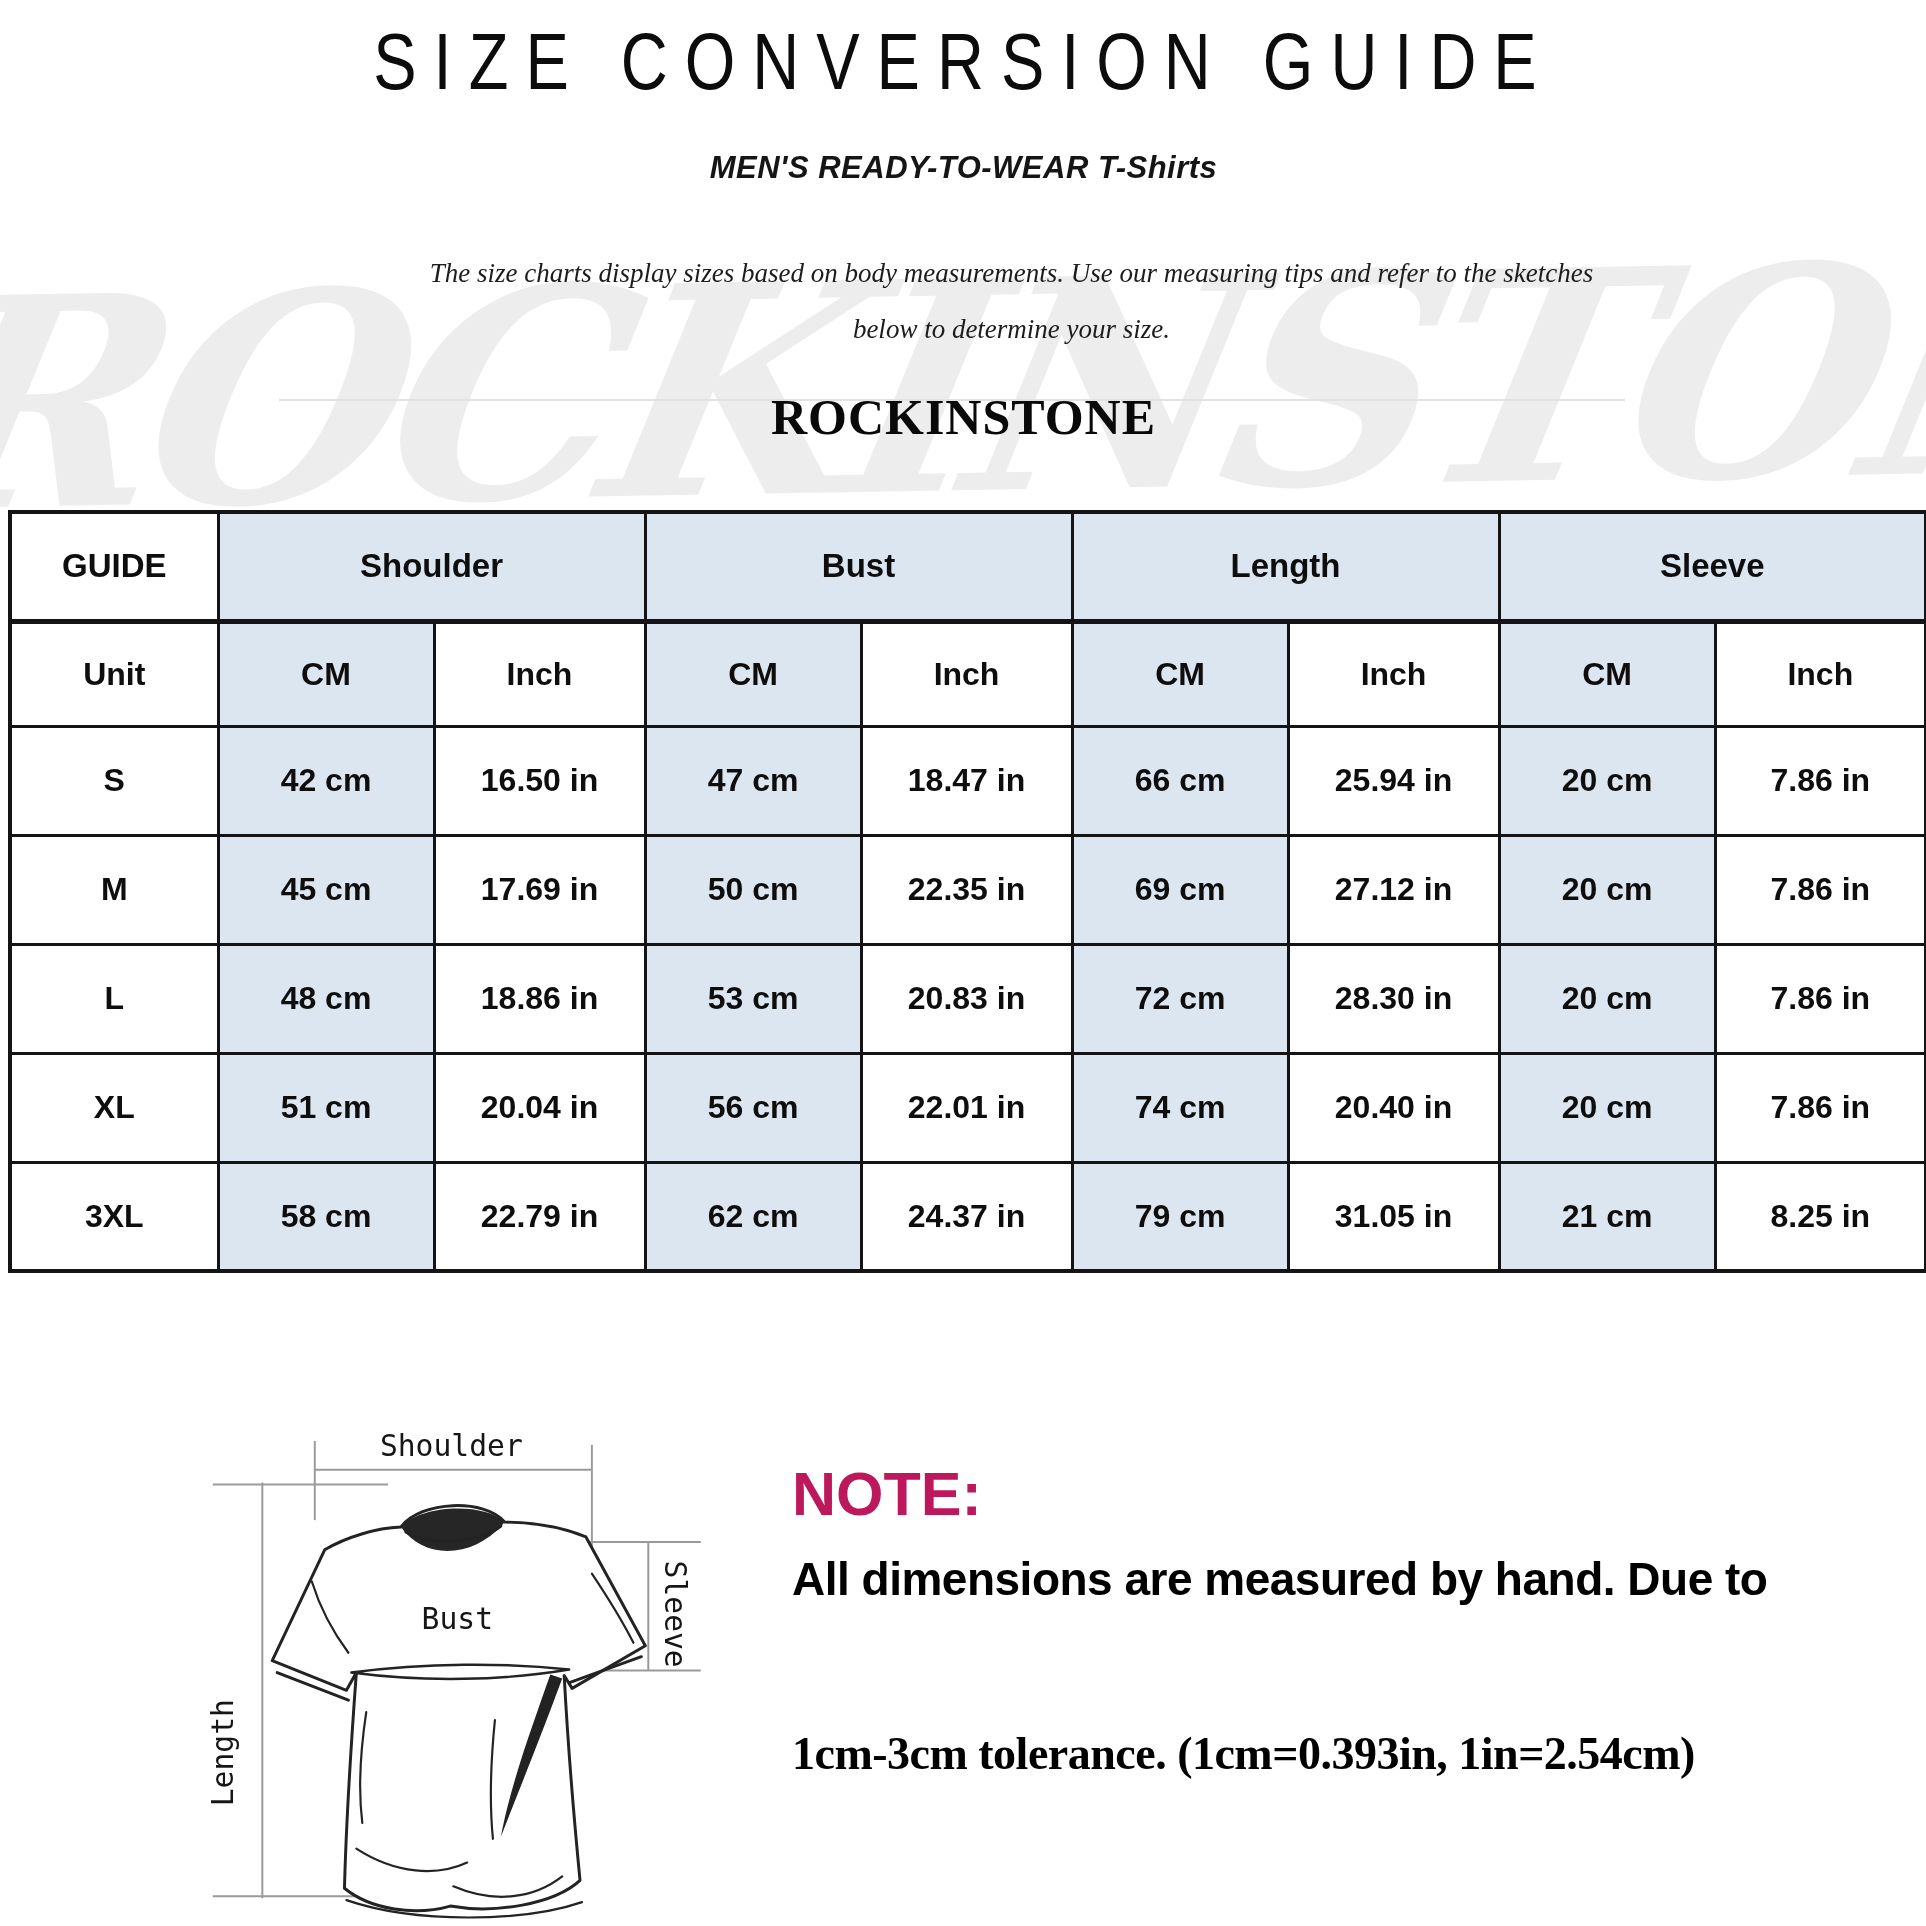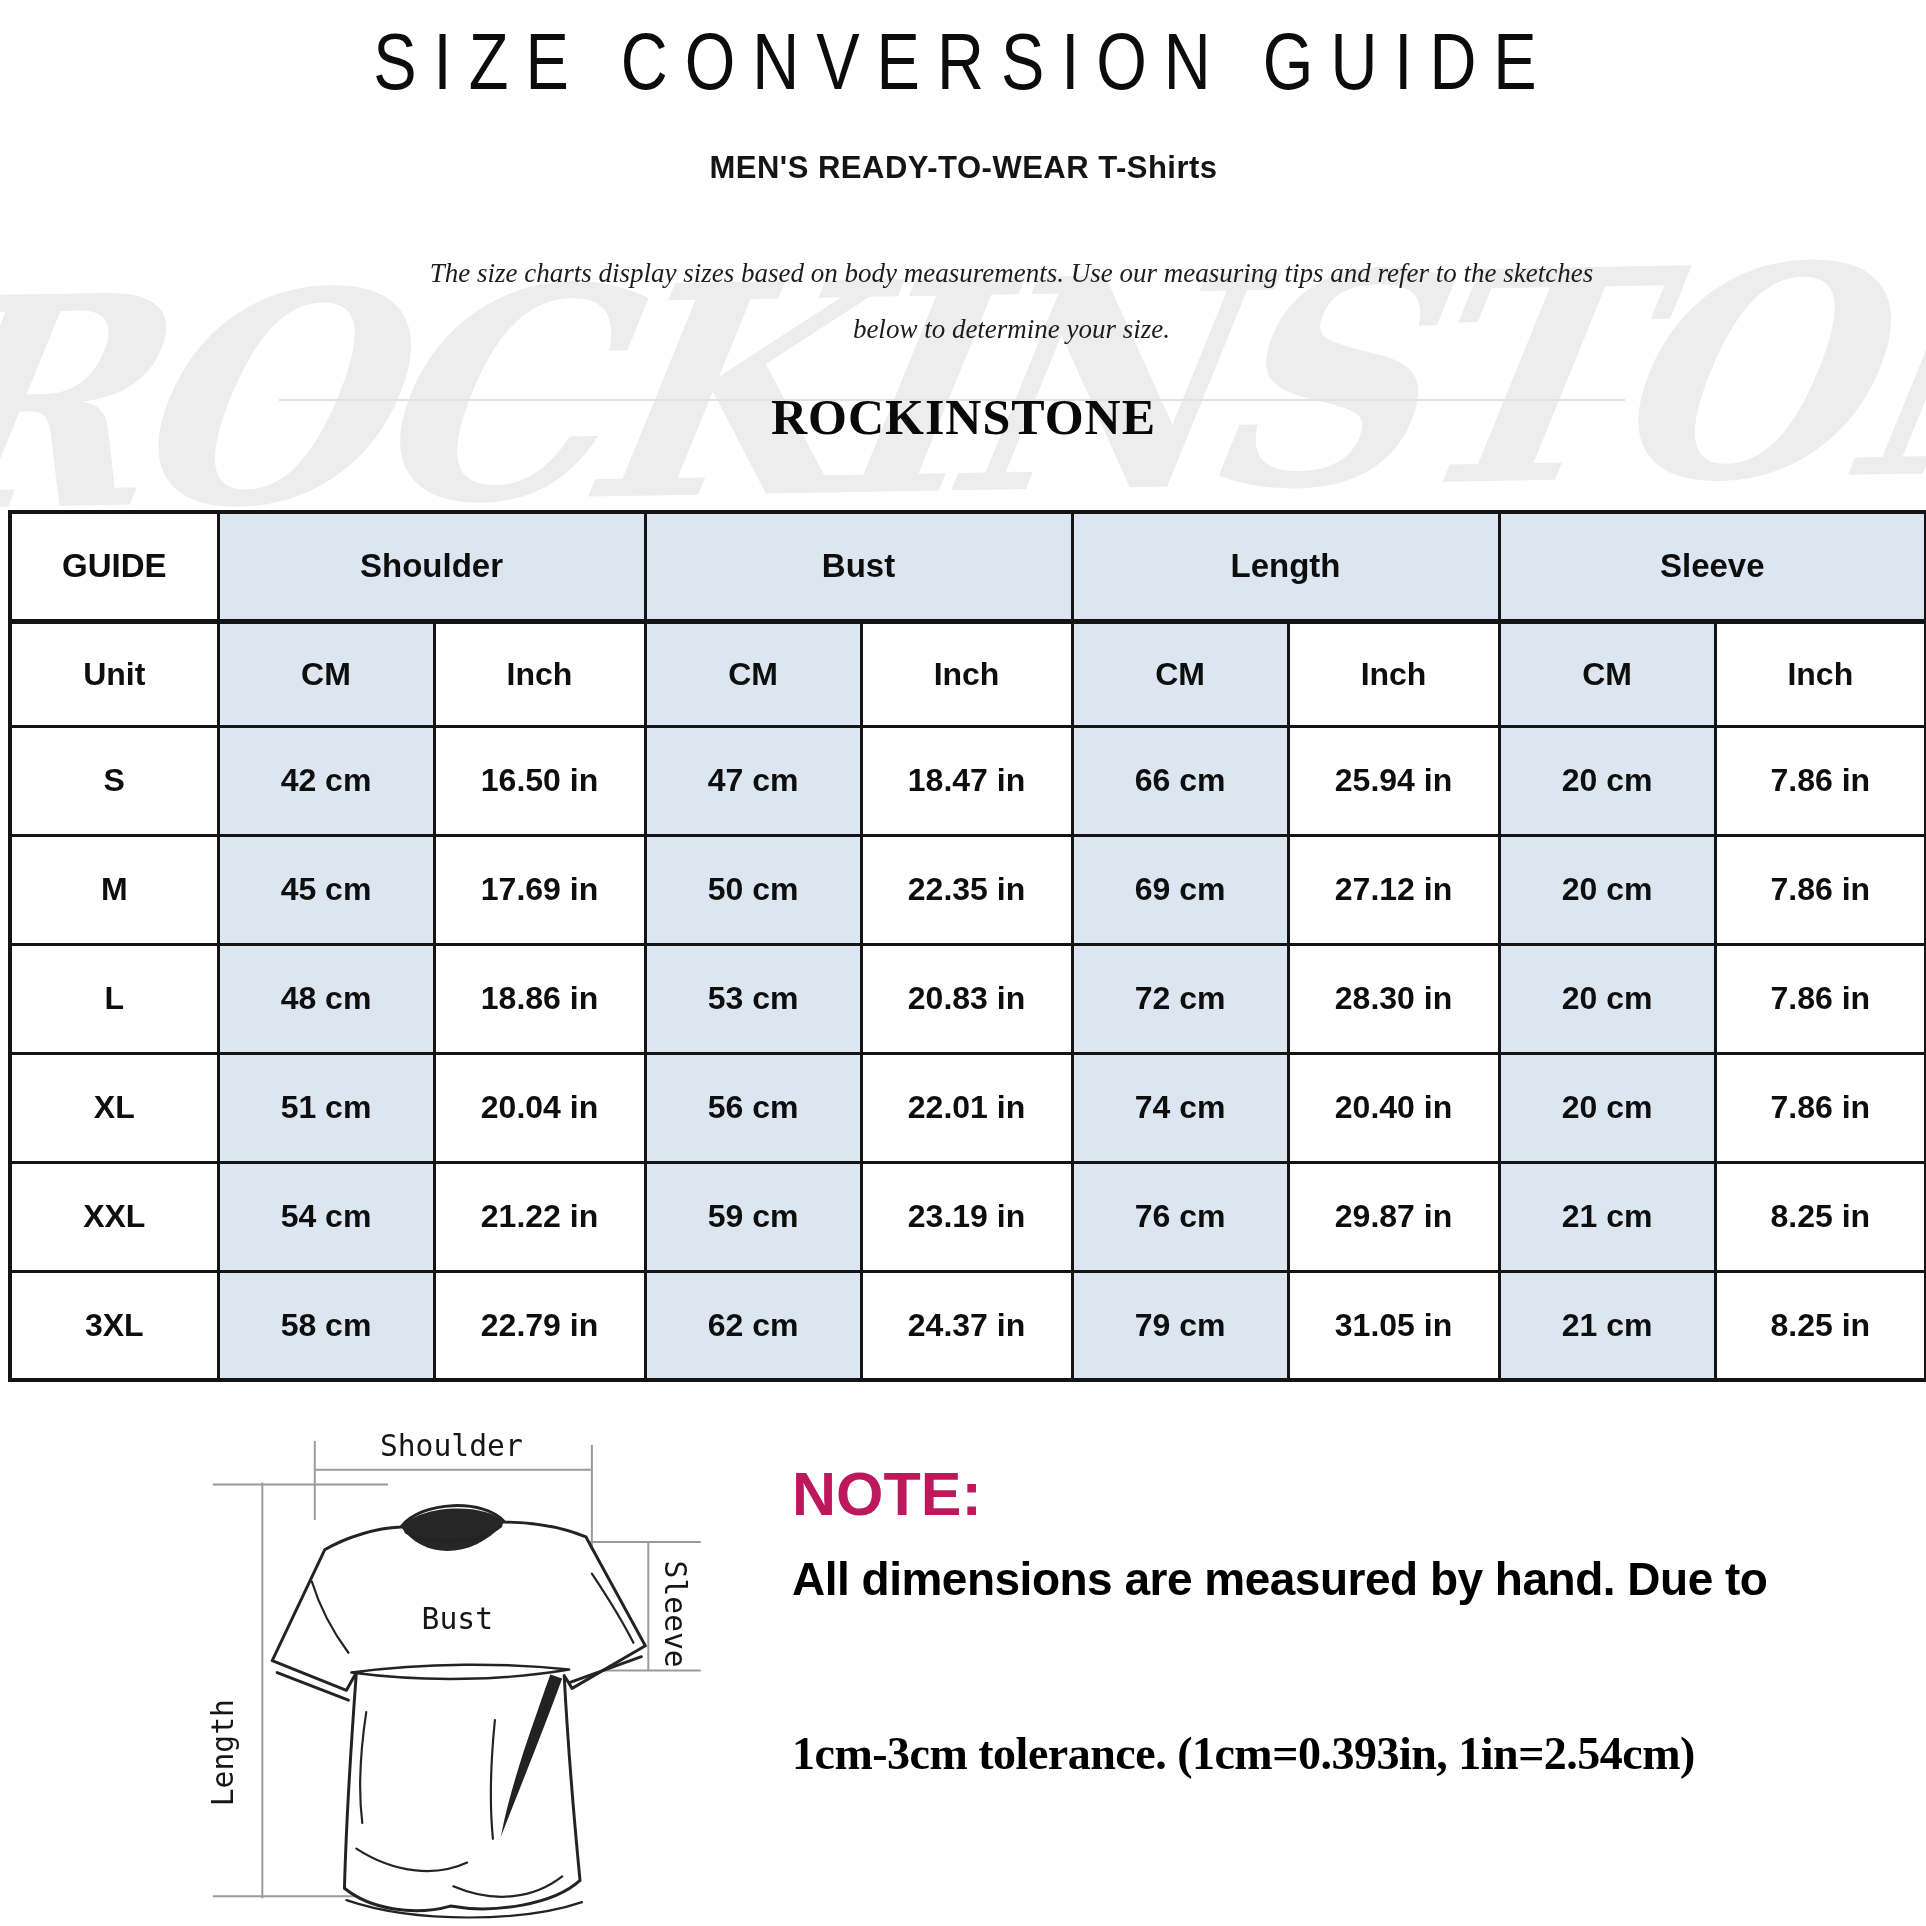--- a/index.html
+++ b/index.html
@@ -11,21 +11,21 @@
     font-family:"DejaVu Serif",serif;font-style:italic;font-weight:700;
     font-size:292px;letter-spacing:-14px;color:#ededed;white-space:nowrap;
     text-align:center;transform:skewX(-13deg) rotate(-1deg);transform-origin:center;}
   .hairline{position:absolute;top:399px;left:279px;width:1346px;height:2px;background:#e2e2e2;z-index:0;}
 
   
   .title{position:absolute;top:16px;left:0;width:100%;text-align:center;z-index:2;
     font-size:65px;font-weight:400;letter-spacing:17px;color:#0c0c0c;
     transform:scaleY(1.22);transform-origin:top center;white-space:nowrap;}
   .subtitle{position:absolute;top:150px;left:0;width:100%;text-align:center;z-index:2;
-    font-size:31px;font-weight:700;letter-spacing:0.5px;color:#151515;}
+    font-size:31px;font-weight:700;letter-spacing:0.5px;color:#151515;font-style:italic;}
   .desc{position:absolute;top:245px;left:0;width:100%;text-align:center;z-index:2;
     font-family:"Liberation Serif",serif;font-style:italic;font-size:27px;
     line-height:56px;color:#1c1c1c;margin-left:48px;}
   .brand{position:absolute;top:388px;left:0;width:100%;text-align:center;z-index:2;
     font-family:"Liberation Serif",serif;font-weight:700;font-size:50px;
     letter-spacing:1px;color:#090909;}
 
   
   table.size{position:absolute;top:510px;left:8px;width:1911px;z-index:2;
     border-collapse:collapse;table-layout:fixed;background:#fff;
@@ -136,31 +136,20 @@
         <tr class="datarow">
           <td>XL</td>
           <td class="shaded">51 cm</td>
           <td>20.04 in</td>
           <td class="shaded">56 cm</td>
           <td>22.01 in</td>
           <td class="shaded">74 cm</td>
           <td>20.40 in</td>
           <td class="shaded">20 cm</td>
           <td>7.86 in</td>
-        </tr>
-        <tr class="datarow">
-          <td>XXL</td>
-          <td class="shaded">54 cm</td>
-          <td>21.22 in</td>
-          <td class="shaded">59 cm</td>
-          <td>23.19 in</td>
-          <td class="shaded">76 cm</td>
-          <td>29.87 in</td>
-          <td class="shaded">21 cm</td>
-          <td>8.25 in</td>
         </tr>
         <tr class="datarow">
           <td>3XL</td>
           <td class="shaded">58 cm</td>
           <td>22.79 in</td>
           <td class="shaded">62 cm</td>
           <td>24.37 in</td>
           <td class="shaded">79 cm</td>
           <td>31.05 in</td>
           <td class="shaded">21 cm</td>

